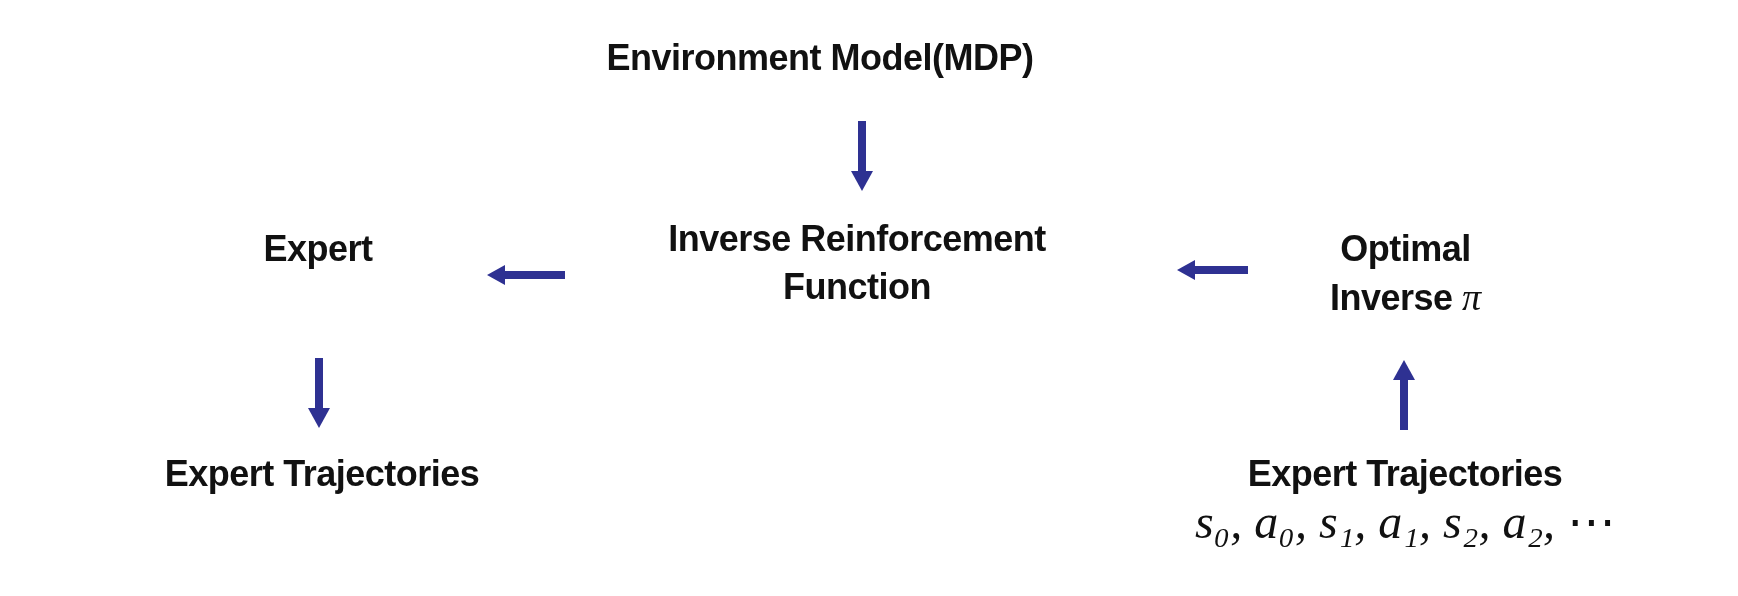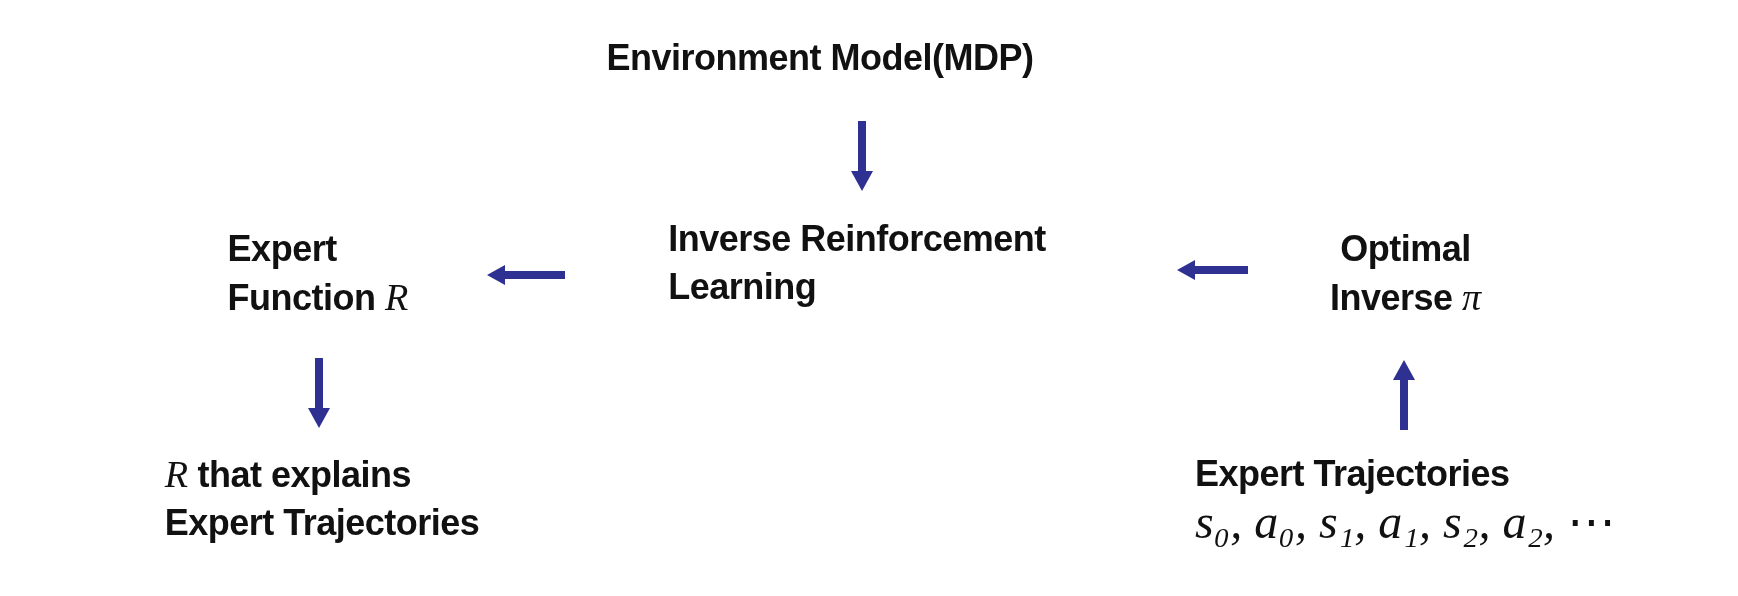--- a/index.html
+++ b/index.html
@@ -17,20 +17,21 @@
     overflow: hidden;
     font-family: "Liberation Sans", sans-serif;
   }
   .node {
     position: absolute;
     color: var(--text-color);
     font-weight: 700;
     font-size: 36px;
     line-height: 48px;
     letter-spacing: -0.5px;
+    text-align: center;
     transform: translateX(-50%);
     white-space: nowrap;
   }
   .node.align-left {
     transform: none;
     text-align: center;
   }
   .math {
     font-family: "Liberation Serif", "DejaVu Serif", serif;
     font-style: italic;
@@ -79,56 +80,50 @@
     <span>Environment Model(MDP)</span>
   </div>
 
   <div class="arrow arrow-v" style="left:851px; top:121px;">
     <div class="shaft-v"></div>
     <div class="head-down"></div>
   </div>
 
   <div class="node" style="left:857px; top:215px;">
     <div>Inverse Reinforcement</div>
-    <div>Learning</div>
+    <div>Function</div>
   </div>
 
   <div class="arrow arrow-h" style="left:487px; top:265px;">
     <div class="head-left"></div>
     <div class="shaft-h" style="width:60px;"></div>
   </div>
 
   <div class="node" style="left:318px; top:225px;">
     <div>Expert</div>
-    <div>
-      <span>Function </span><span class="math">R</span>
-    </div>
   </div>
 
   <div class="arrow arrow-h" style="left:1177px; top:260px;">
     <div class="head-left"></div>
     <div class="shaft-h" style="width:53px;"></div>
   </div>
 
   <div class="node align-left" style="left:1330px; top:225px;">
     <div>Optimal</div>
     <div>
       <span>Inverse </span><span class="math">π</span>
     </div>
   </div>
 
   <div class="arrow arrow-v" style="left:308px; top:358px;">
     <div class="shaft-v"></div>
     <div class="head-down"></div>
   </div>
 
   <div class="node" style="left:322px; top:450px;">
-    <div>
-      <span class="math">R</span><span> that explains</span>
-    </div>
     <div>Expert Trajectories</div>
   </div>
 
   <div class="arrow arrow-v" style="left:1393px; top:360px;">
     <div class="head-up"></div>
     <div class="shaft-v"></div>
   </div>
 
   <div class="node" style="left:1405px; top:450px;">
     <div>Expert Trajectories</div>

